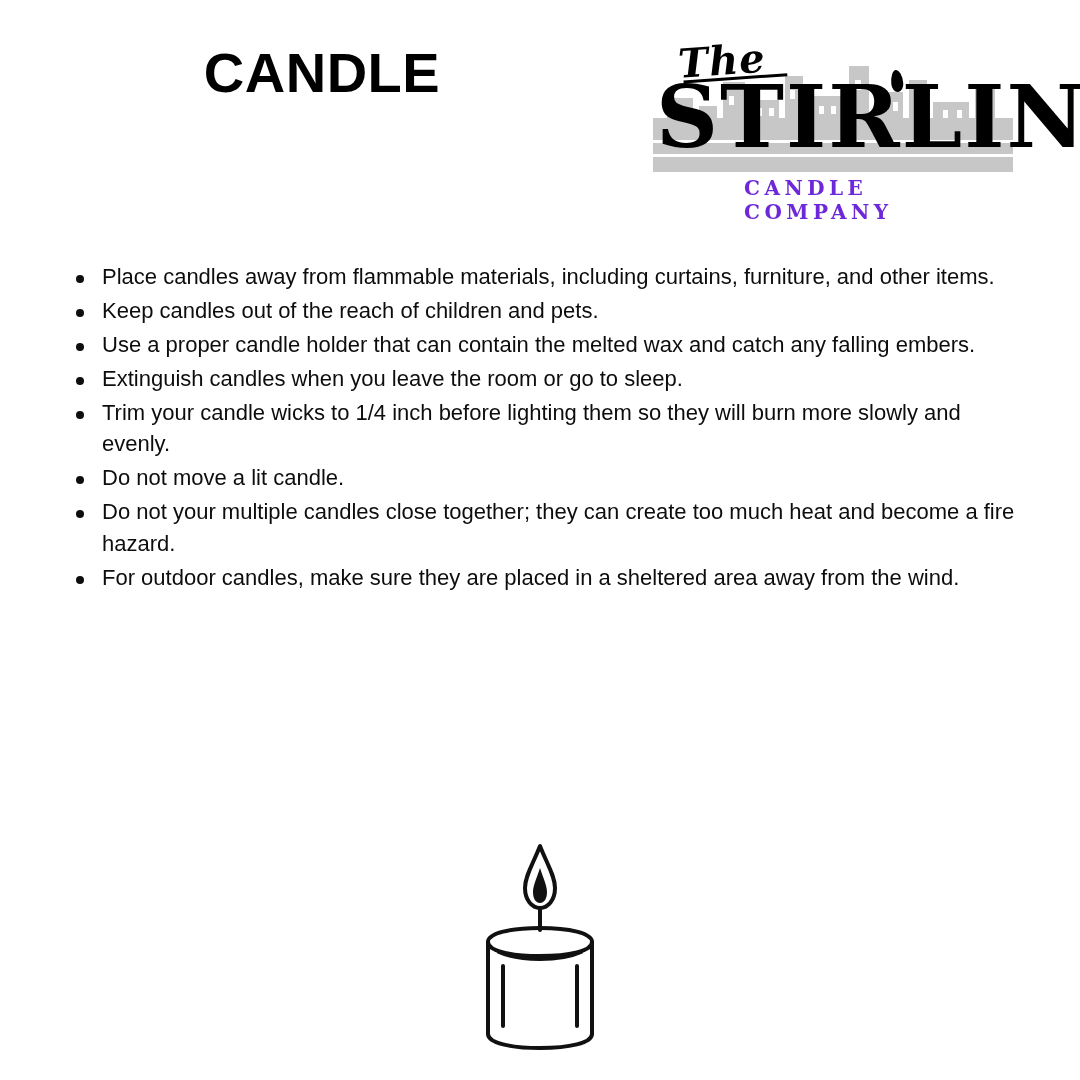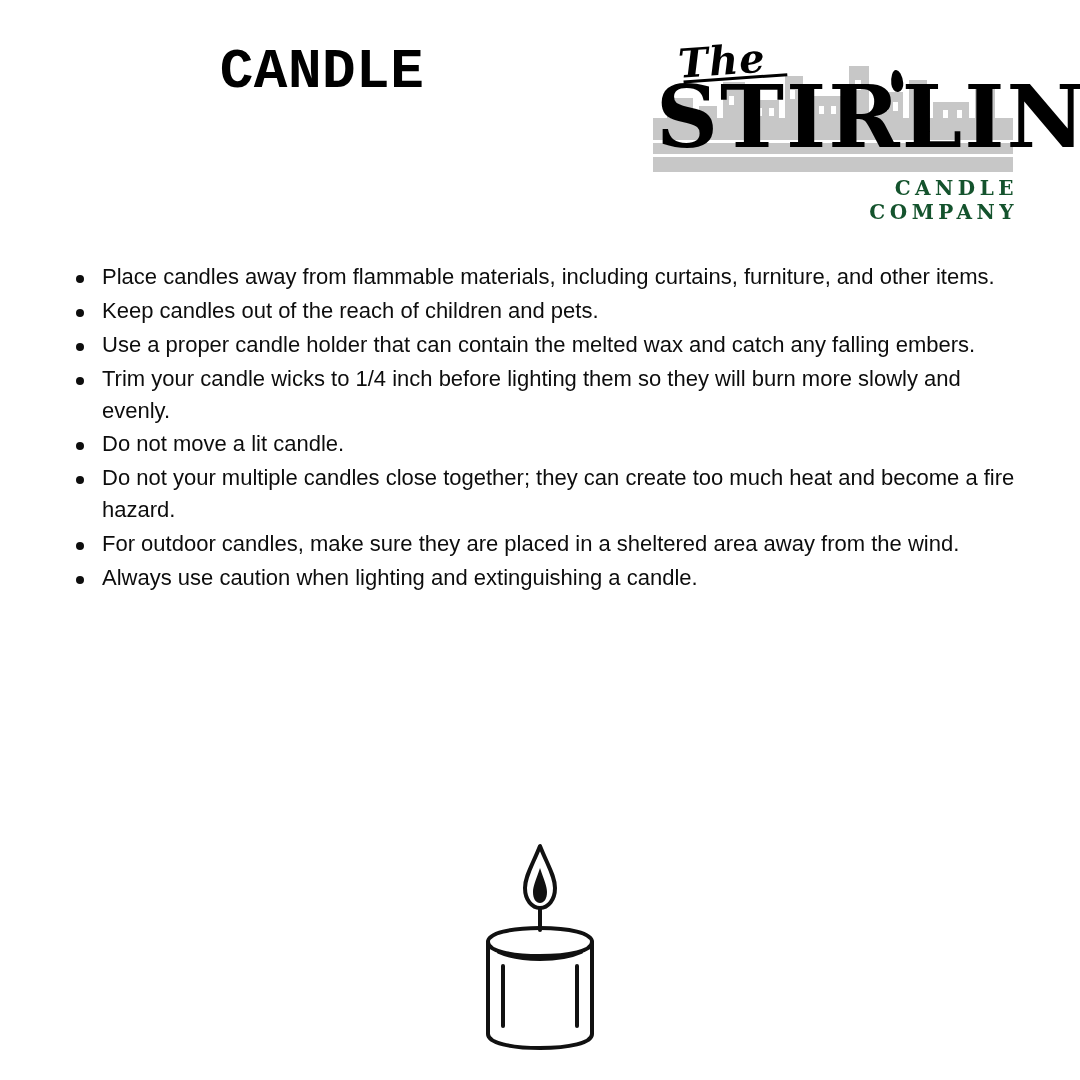--- a/index.html
+++ b/index.html
@@ -27,21 +27,21 @@
     align-items: flex-start;
     justify-content: space-between;
     padding: 28px 62px 0 62px;
     box-sizing: border-box;
   }
   .title-block {
     width: 520px;
     padding-top: 6px;
   }
   .title-line {
-    font-family: Liberation Mono, monospace;
+    font-family: Liberation Sans, sans-serif;
     font-weight: bold;
     font-size: 56px;
     line-height: 1.38;
     letter-spacing: 0.5px;
     text-align: center;
     color: #000000;
     white-space: nowrap;
   }
 
   
@@ -101,22 +101,21 @@
     transform: rotate(-6deg);
   }
   .logo-sub {
     position: absolute;
     left: 96px;
     top: 142px;
     font-family: "DejaVu Serif", serif;
     font-weight: bold;
     font-size: 20px;
     letter-spacing: 4.5px;
-    color: #14532d;
-    text-align: right;
+    color: #6d28d9;
   }
 
   
   .care-list {
     margin: 52px 0 0 0;
     padding: 0 56px 0 72px;
     list-style: none;
     box-sizing: border-box;
   }
   .care-list li {
@@ -204,25 +203,25 @@
       <div class="logo-main">STIRLING</div>
       <div class="logo-flame"></div>
       <div class="logo-sub">CANDLE COMPANY</div>
     </div>
   </div>
 
   <ul class="care-list">
     <li>Place candles away from flammable materials, including curtains, furniture, and other items.</li>
     <li>Keep candles out of the reach of children and pets.</li>
     <li>Use a proper candle holder that can contain the melted wax and catch any falling embers.</li>
+    <li>Extinguish candles when you leave the room or go to sleep.</li>
     <li>Trim your candle wicks to 1/4 inch before lighting them so they will burn more slowly and evenly.</li>
     <li>Do not move a lit candle.</li>
     <li>Do not your multiple candles close together; they can create too much heat and become a fire hazard.</li>
     <li>For outdoor candles, make sure they are placed in a sheltered area away from the wind.</li>
-    <li>Always use caution when lighting and extinguishing a candle.</li>
   </ul>
 
   <div class="candle-wrap">
     <svg width="170" height="220" viewBox="0 0 170 220">
       <g fill="none" stroke="#111111" stroke-width="4" stroke-linecap="round" stroke-linejoin="round">
 
         <path d="M85 8 C78 26 70 38 70 50 C70 62 77 70 85 70 C93 70 100 62 100 50 C100 38 92 26 85 8 Z"></path>
 
         <path d="M85 30 C81 42 78 48 78 54 C78 61 81 65 85 65 C89 65 92 61 92 54 C92 48 89 42 85 30 Z" fill="#111111" stroke="none"></path>
 

